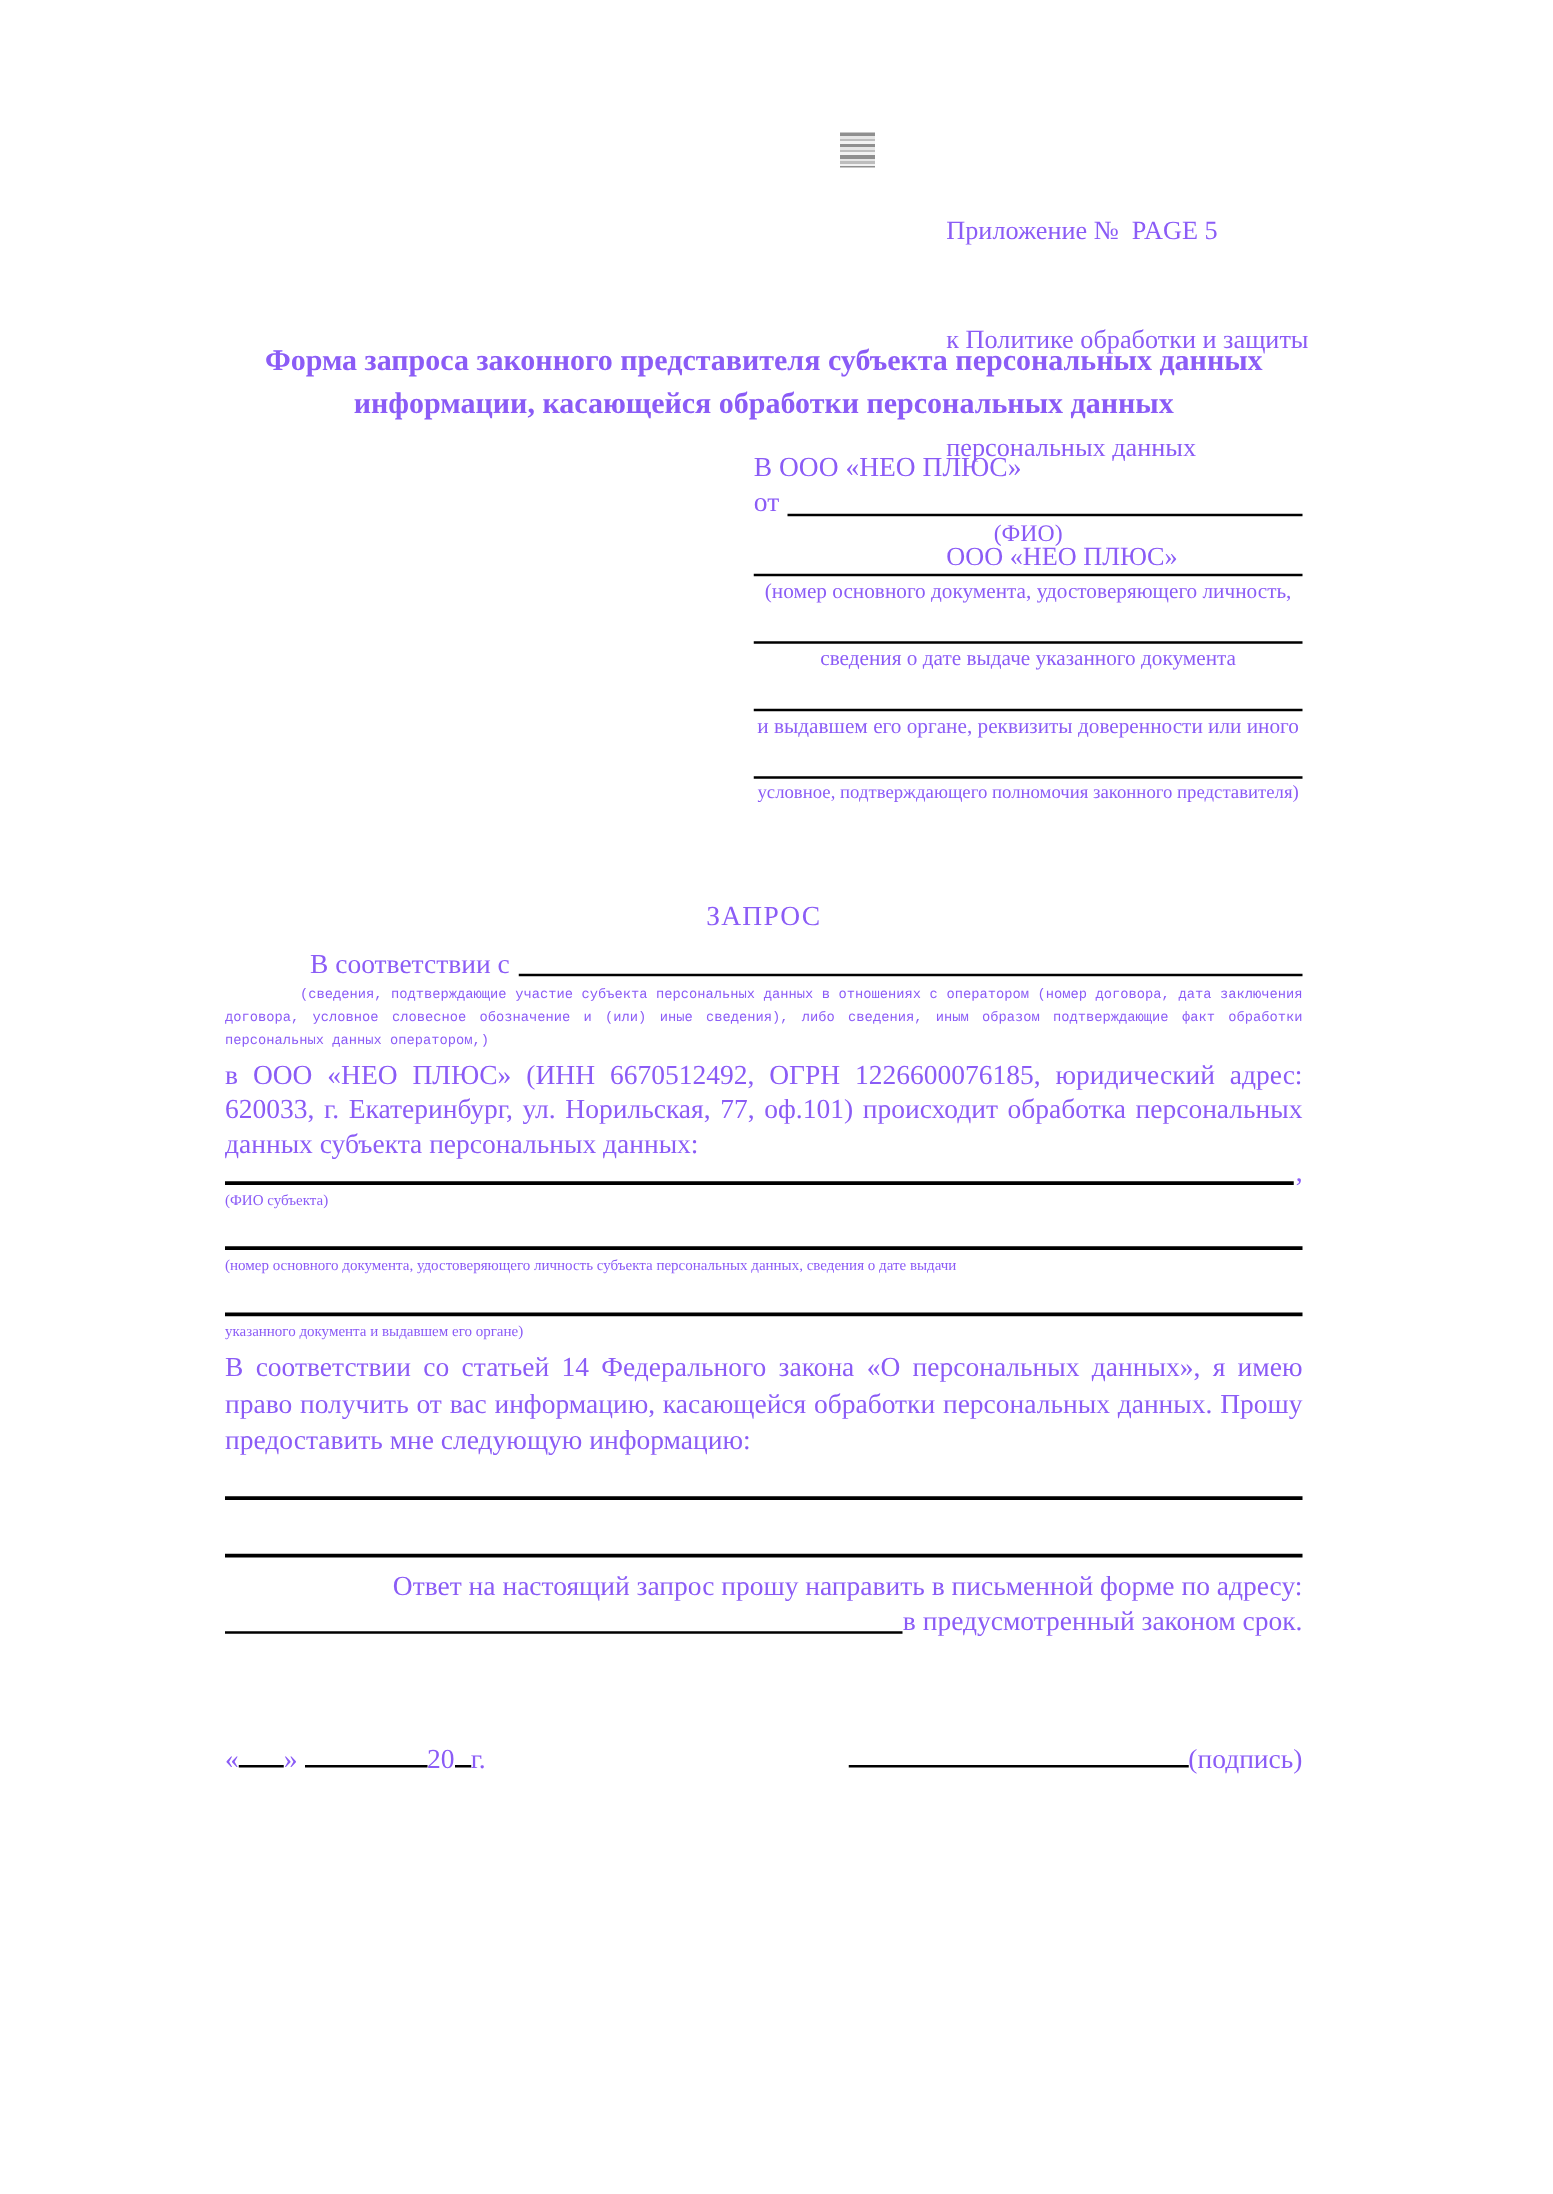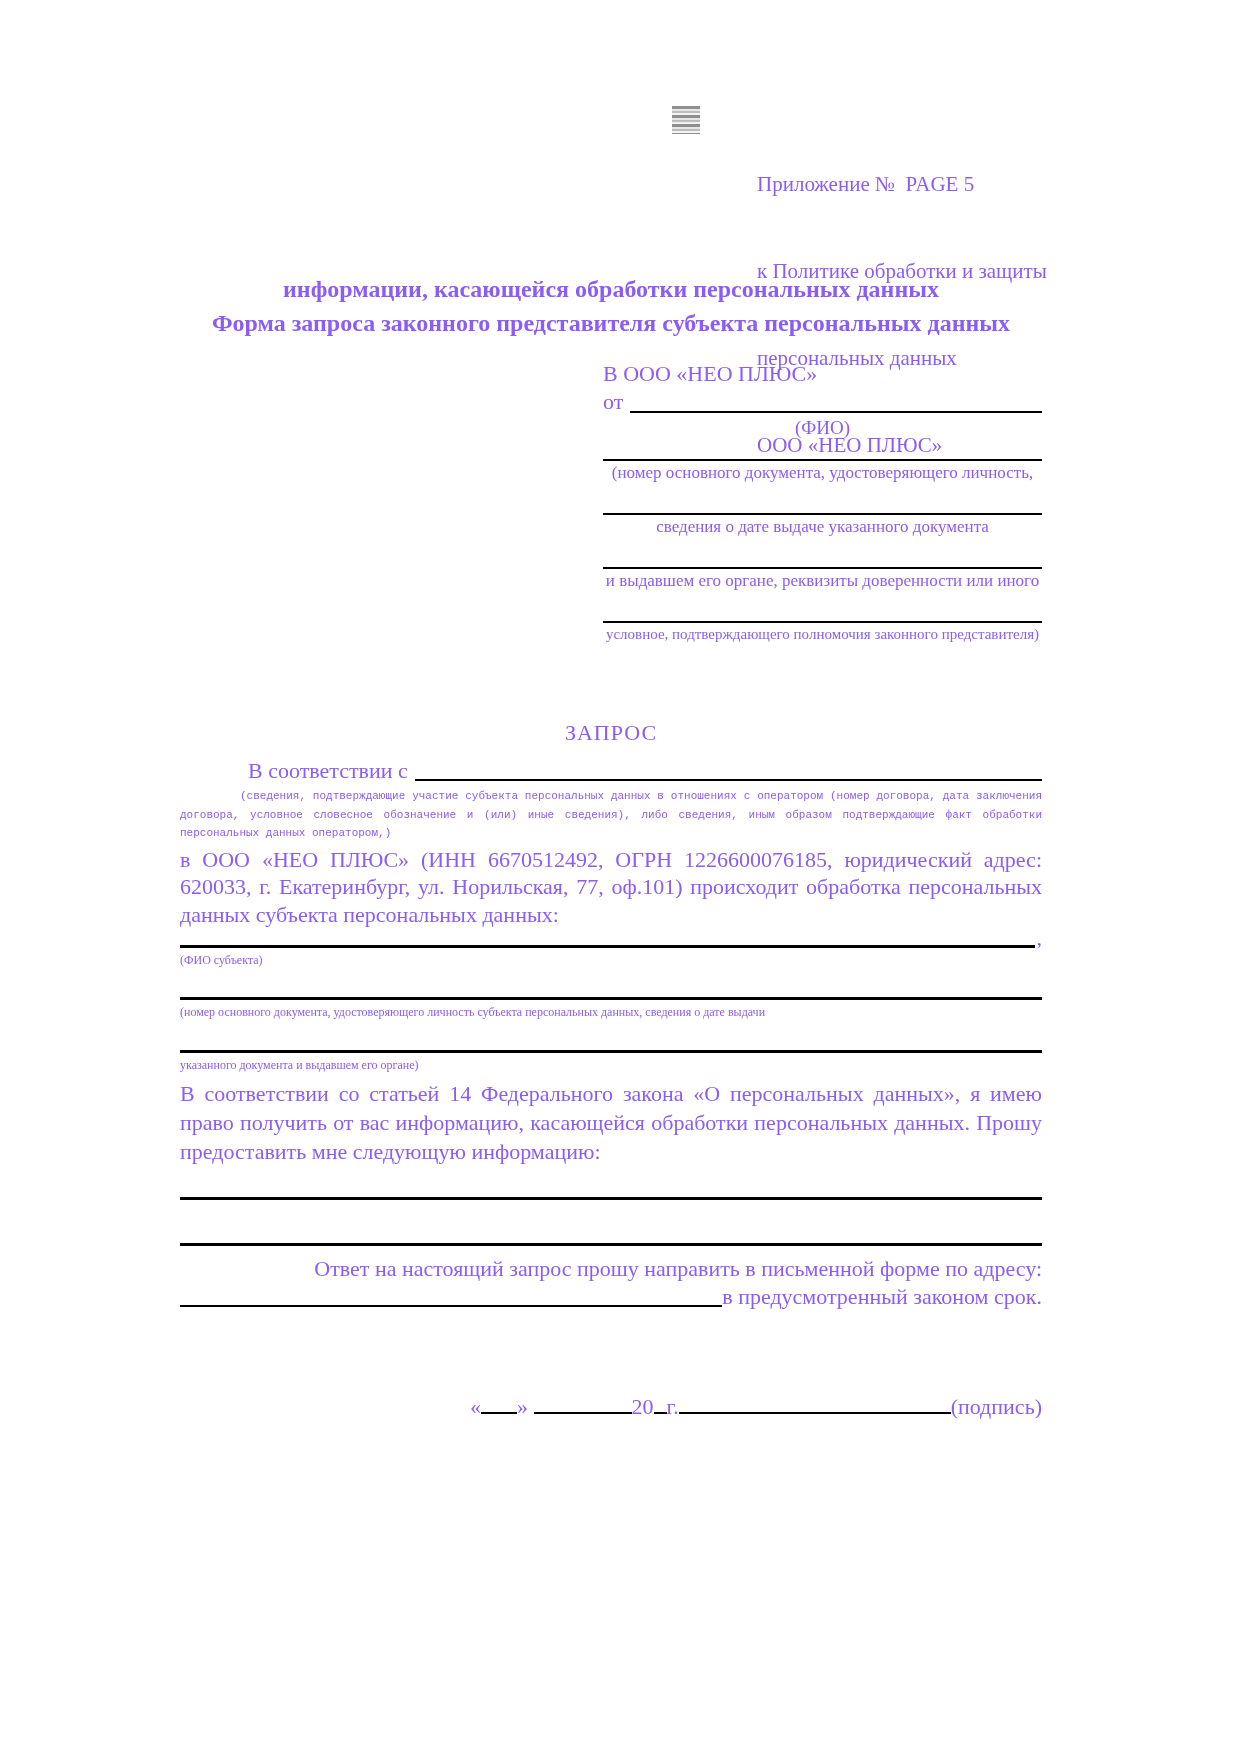--- a/index.html
+++ b/index.html
@@ -57,43 +57,43 @@
   .comma-row{display:flex;align-items:flex-end;}
   .comma-row .fill-line{margin-left:0;margin-bottom:0;border-bottom:3px solid #000;}
   .comma-row .comma{line-height:20px;padding-left:2px;}
   .cap-wide{font-size:12px;line-height:20px;margin-top:2px;}
   .law{margin-top:4px;text-align:justify;line-height:29px;}
   .answer-line{margin-top:9px;text-align:right;line-height:28px;}
   .deadline-row{display:flex;align-items:flex-end;line-height:28px;}
   .deadline-row .fill-line{border-bottom:2.5px solid #000;margin-left:0;margin-bottom:4px;}
   .deadline-row .txt{white-space:nowrap;}
   .footer-row{
-    margin-top:82px;display:flex;justify-content:flex-end;align-items:flex-end;
+    margin-top:82px;display:flex;justify-content:space-between;align-items:flex-end;
     font-size:22px;line-height:28px;
   }
   .useg{display:inline-block;border-bottom:2px solid #000;height:18px;vertical-align:baseline;}
   .nowrap{white-space:nowrap;}
 </style>
 </head>
 <body>
 
 <div class="page">
 
   <div class="mini-img"></div>
 
   <div class="header-block">
     <div>Приложение №  PAGE 5</div>
     <div>к Политике обработки и защиты</div>
     <div>персональных данных</div>
     <div>ООО «НЕО ПЛЮС»</div>
   </div>
 
   <div class="title">
+    <div>Форма запроса законного представителя субъекта персональных данных</div>
     <div>информации, касающейся обработки персональных данных</div>
-    <div>Форма запроса законного представителя субъекта персональных данных</div>
   </div>
 
   <div class="addressee">
     <div>В ООО «НЕО ПЛЮС»</div>
     <div class="hline-row">
       <span>от</span>
       <div class="fill-line"></div>
     </div>
     <div class="cap fio">(ФИО)</div>
 

